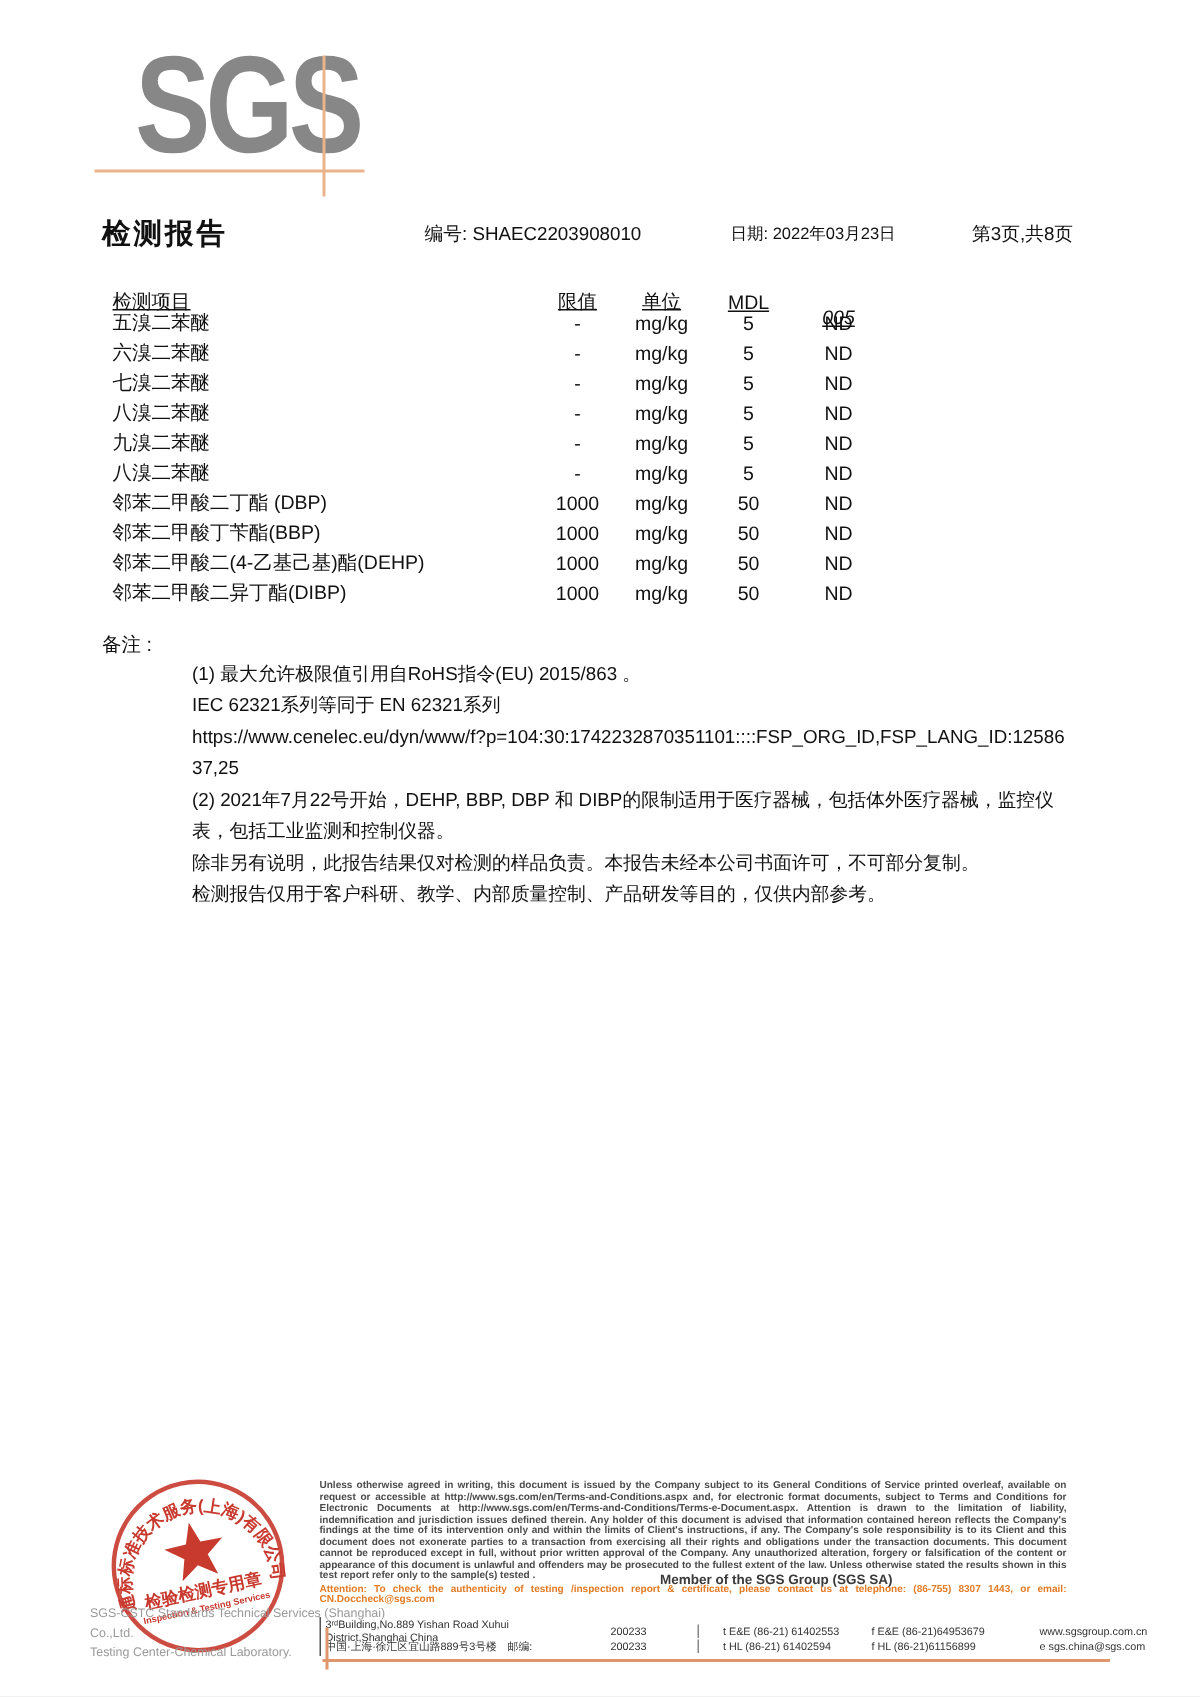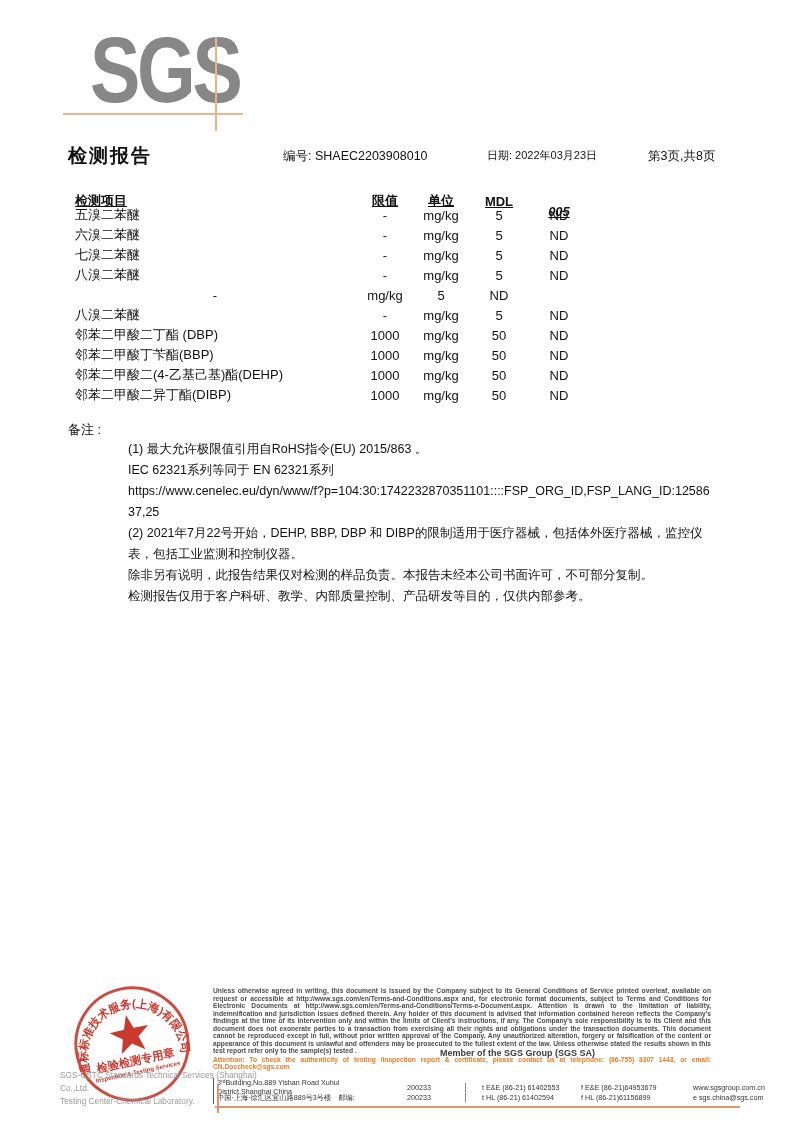--- a/index.html
+++ b/index.html
@@ -19,21 +19,21 @@
   .crop-h { position:absolute; left:63px; top:113px; width:180px; height:2px; background:#eab38c; }
   .crop-v { position:absolute; left:215px; top:37px; width:2px; height:94px; background:#eab38c; }
   
   .report-title { position:absolute; left:68px; top:143px; font-size:19px; font-weight:bold; letter-spacing:2px; }
   .report-no   { position:absolute; left:283px; top:148px; font-size:12.5px; }
   .report-date { position:absolute; left:487px; top:148px; font-size:11px; }
   .report-page { position:absolute; left:648px; top:148px; font-size:12.5px; }
   
   .rtable { position:absolute; left:75px; top:183px; width:512px; font-size:13px; }
   .t-row { display:grid; grid-template-columns:280px 60px 52px 64px 56px; height:20px; align-items:center; }
-  .t-head { height:22px;font-weight:bold; }
+  .t-head { height:22px; }
   .c-item { text-align:left; }
   .c-limit,.c-unit,.c-mdl,.c-val { text-align:center; }
   .t-head span > u { text-decoration:underline; }
   .hdr-sample { font-style:italic;margin-top:21px; }
   
   .notes-label { position:absolute; left:68px; top:421px; font-size:13px; }
   .notes-lines { position:absolute; left:128px; top:439px; width:620px; font-size:12.5px; line-height:21px; }
   
   .stamp { position:absolute; left:68px; top:980px; width:128px; height:128px; transform:rotate(-12deg); }
   .company-lines { position:absolute; left:60px; top:1069px; width:200px; font-size:8.3px; line-height:13px; color:#9a9a9a; }
@@ -97,20 +97,21 @@
       <span class="c-val">ND</span>
     </div>
     <div class="t-row">
       <span class="c-item">八溴二苯醚</span>
       <span class="c-limit">-</span>
       <span class="c-unit">mg/kg</span>
       <span class="c-mdl">5</span>
       <span class="c-val">ND</span>
     </div>
     <div class="t-row">
+      <span class="c-item">九溴二苯醚</span>
       <span class="c-limit">-</span>
       <span class="c-unit">mg/kg</span>
       <span class="c-mdl">5</span>
       <span class="c-val">ND</span>
     </div>
     <div class="t-row">
       <span class="c-item">八溴二苯醚</span>
       <span class="c-limit">-</span>
       <span class="c-unit">mg/kg</span>
       <span class="c-mdl">5</span>

